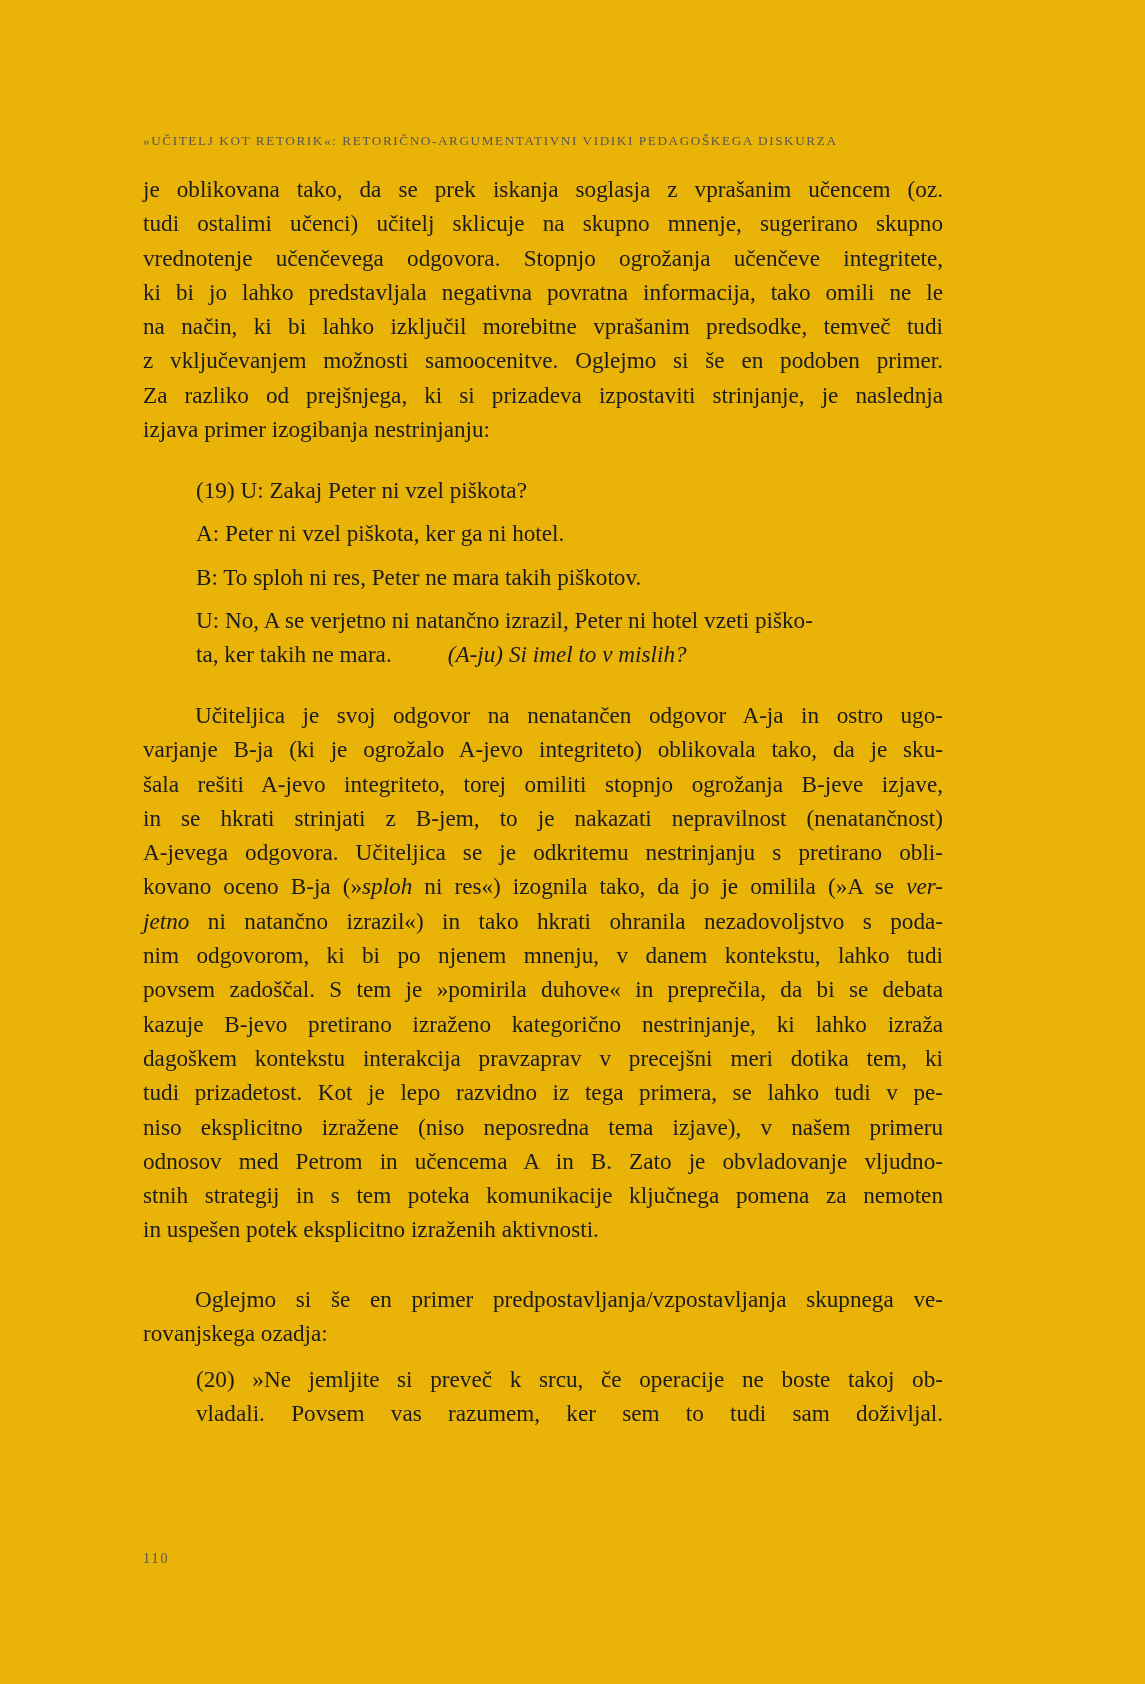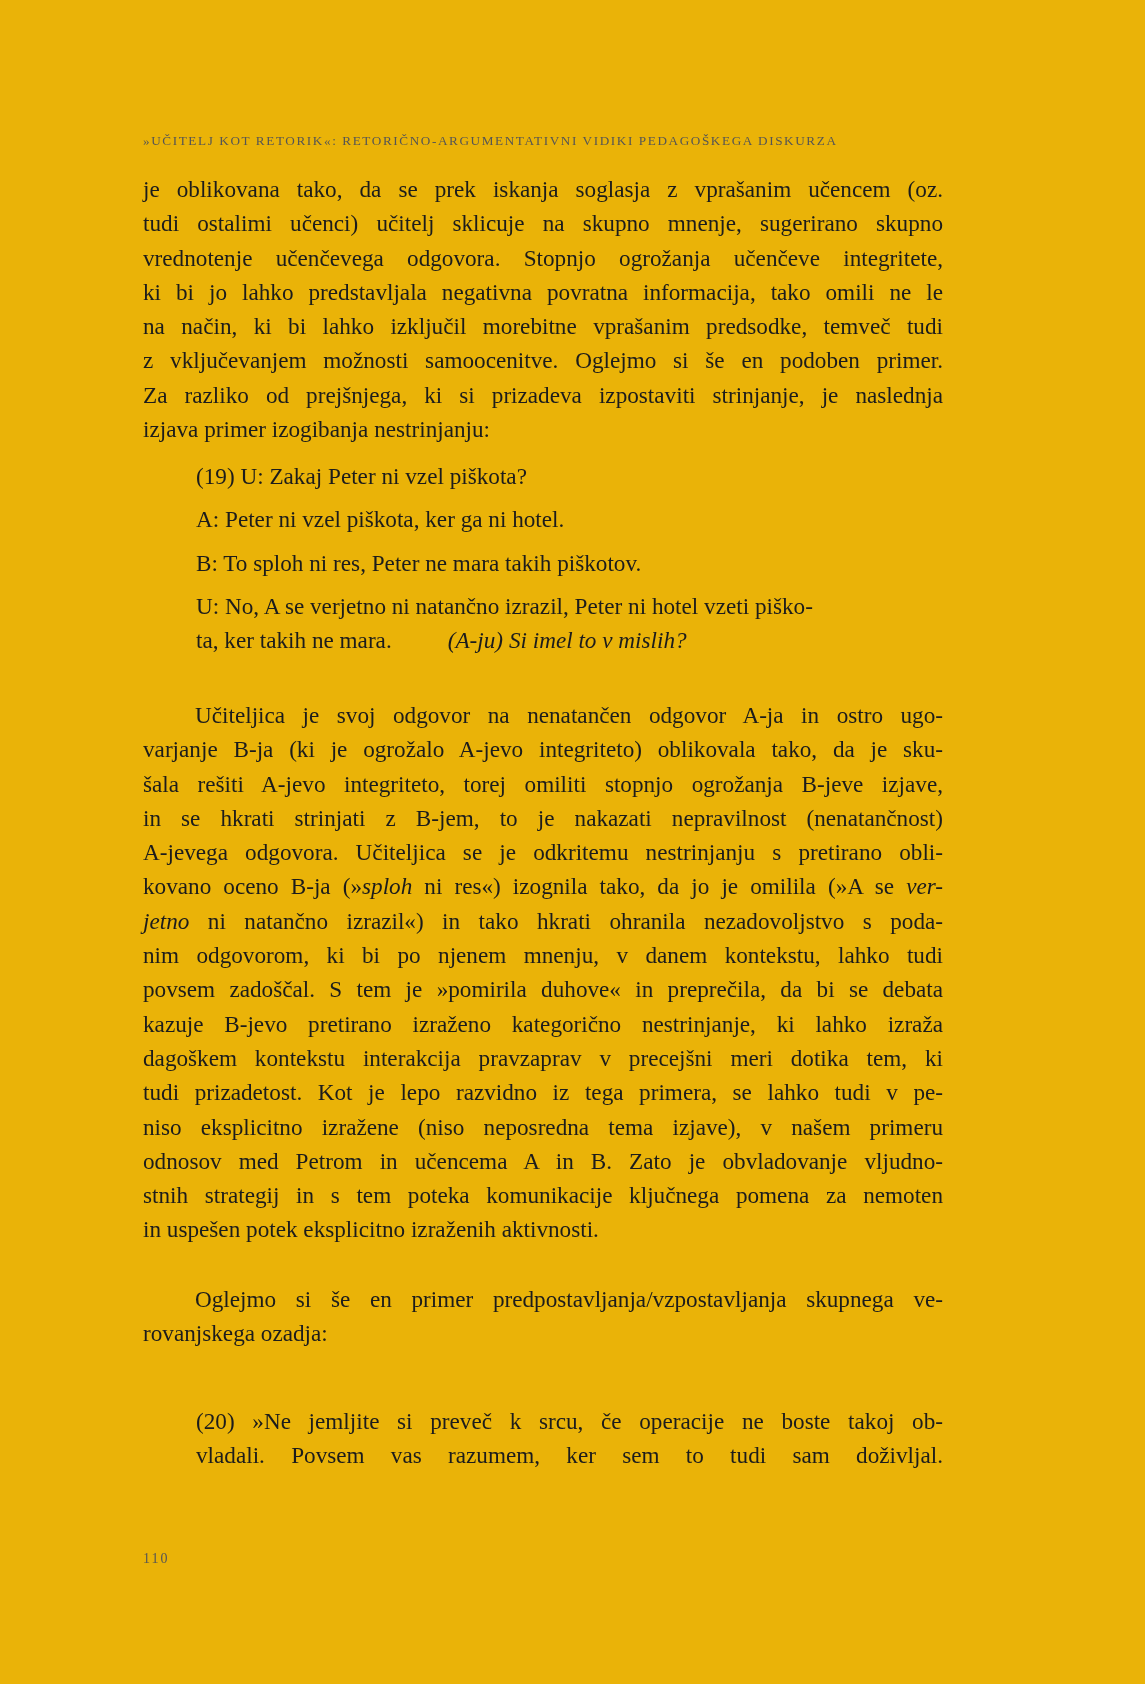--- a/index.html
+++ b/index.html
@@ -42,21 +42,21 @@
     <span class="line">je oblikovana tako, da se prek iskanja soglasja z vprašanim učencem (oz.</span>
     <span class="line">tudi ostalimi učenci) učitelj sklicuje na skupno mnenje, sugerirano skupno</span>
     <span class="line">vrednotenje učenčevega odgovora. Stopnjo ogrožanja učenčeve integritete,</span>
     <span class="line">ki bi jo lahko predstavljala negativna povratna informacija, tako omili ne le</span>
     <span class="line">na način, ki bi lahko izključil morebitne vprašanim predsodke, temveč tudi</span>
     <span class="line">z vključevanjem možnosti samoocenitve. Oglejmo si še en podoben primer.</span>
     <span class="line">Za razliko od prejšnjega, ki si prizadeva izpostaviti strinjanje, je naslednja</span>
     <span class="line last">izjava primer izogibanja nestrinjanju:</span>
   </div>
 
-  <div class="example" style="top:459px;">
+  <div class="example" style="top:473px;">
     <span class="ex-line">(19) U: Zakaj Peter ni vzel piškota?</span>
     <span class="ex-line ex-gap">A: Peter ni vzel piškota, ker ga ni hotel.</span>
     <span class="ex-line ex-gap">B: To sploh ni res, Peter ne mara takih piškotov.</span>
     <span class="ex-line ex-gap">U: No, A se verjetno ni natančno izrazil, Peter ni hotel vzeti piško-</span>
     <span class="ex-line"><span>ta, ker takih ne mara.</span><span class="tab-gap"></span><span class="it">(A-ju) Si imel to v mislih?</span></span>
   </div>
 
   <div class="body-text" style="top:698px;">
     <span class="line indent-first">Učiteljica je svoj odgovor na nenatančen odgovor A-ja in ostro ugo-</span>
     <span class="line">varjanje B-ja (ki je ogrožalo A-jevo integriteto) oblikovala tako, da je sku-</span>
@@ -74,19 +74,19 @@
     <span class="line">odnosov med Petrom in učencema A in B. Zato je obvladovanje vljudno-</span>
     <span class="line">stnih strategij in s tem poteka komunikacije ključnega pomena za nemoten</span>
     <span class="line last">in uspešen potek eksplicitno izraženih aktivnosti.</span>
   </div>
 
   <div class="body-text" style="top:1282px;">
     <span class="line indent-first">Oglejmo si še en primer predpostavljanja/vzpostavljanja skupnega ve-</span>
     <span class="line last">rovanjskega ozadja:</span>
   </div>
 
-  <div class="body-text" style="top:1404px; left:196px; width:747px;">
+  <div class="body-text" style="top:1362px; left:196px; width:747px;">
     <span class="line">(20) »Ne jemljite si preveč k srcu, če operacije ne boste takoj ob-</span>
     <span class="line">vladali. Povsem vas razumem, ker sem to tudi sam doživljal.</span>
   </div>
 
   <div class="page-number">110</div>
 </div>
 
 </body></html>

